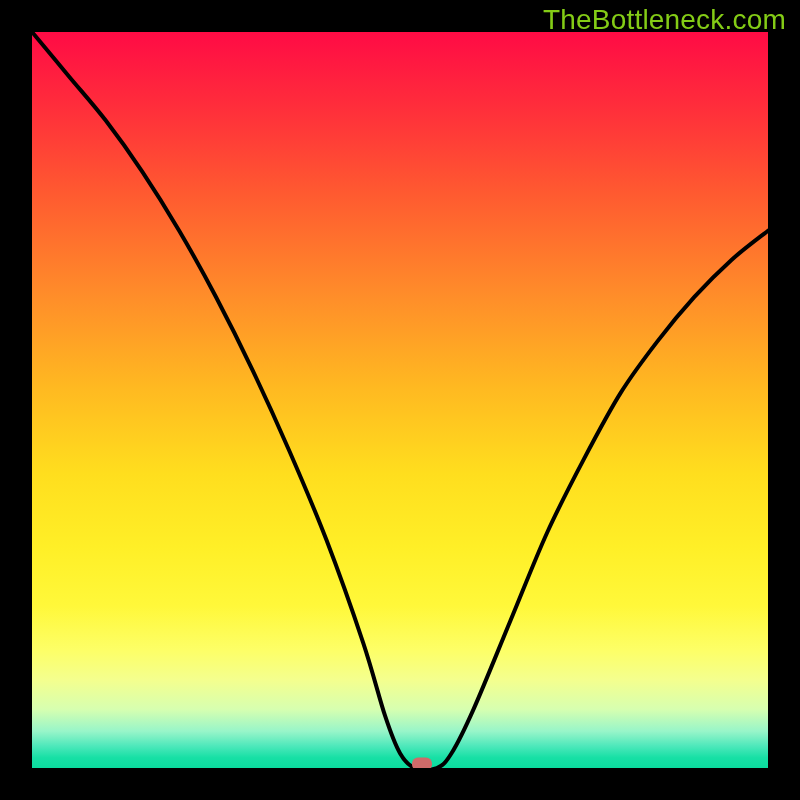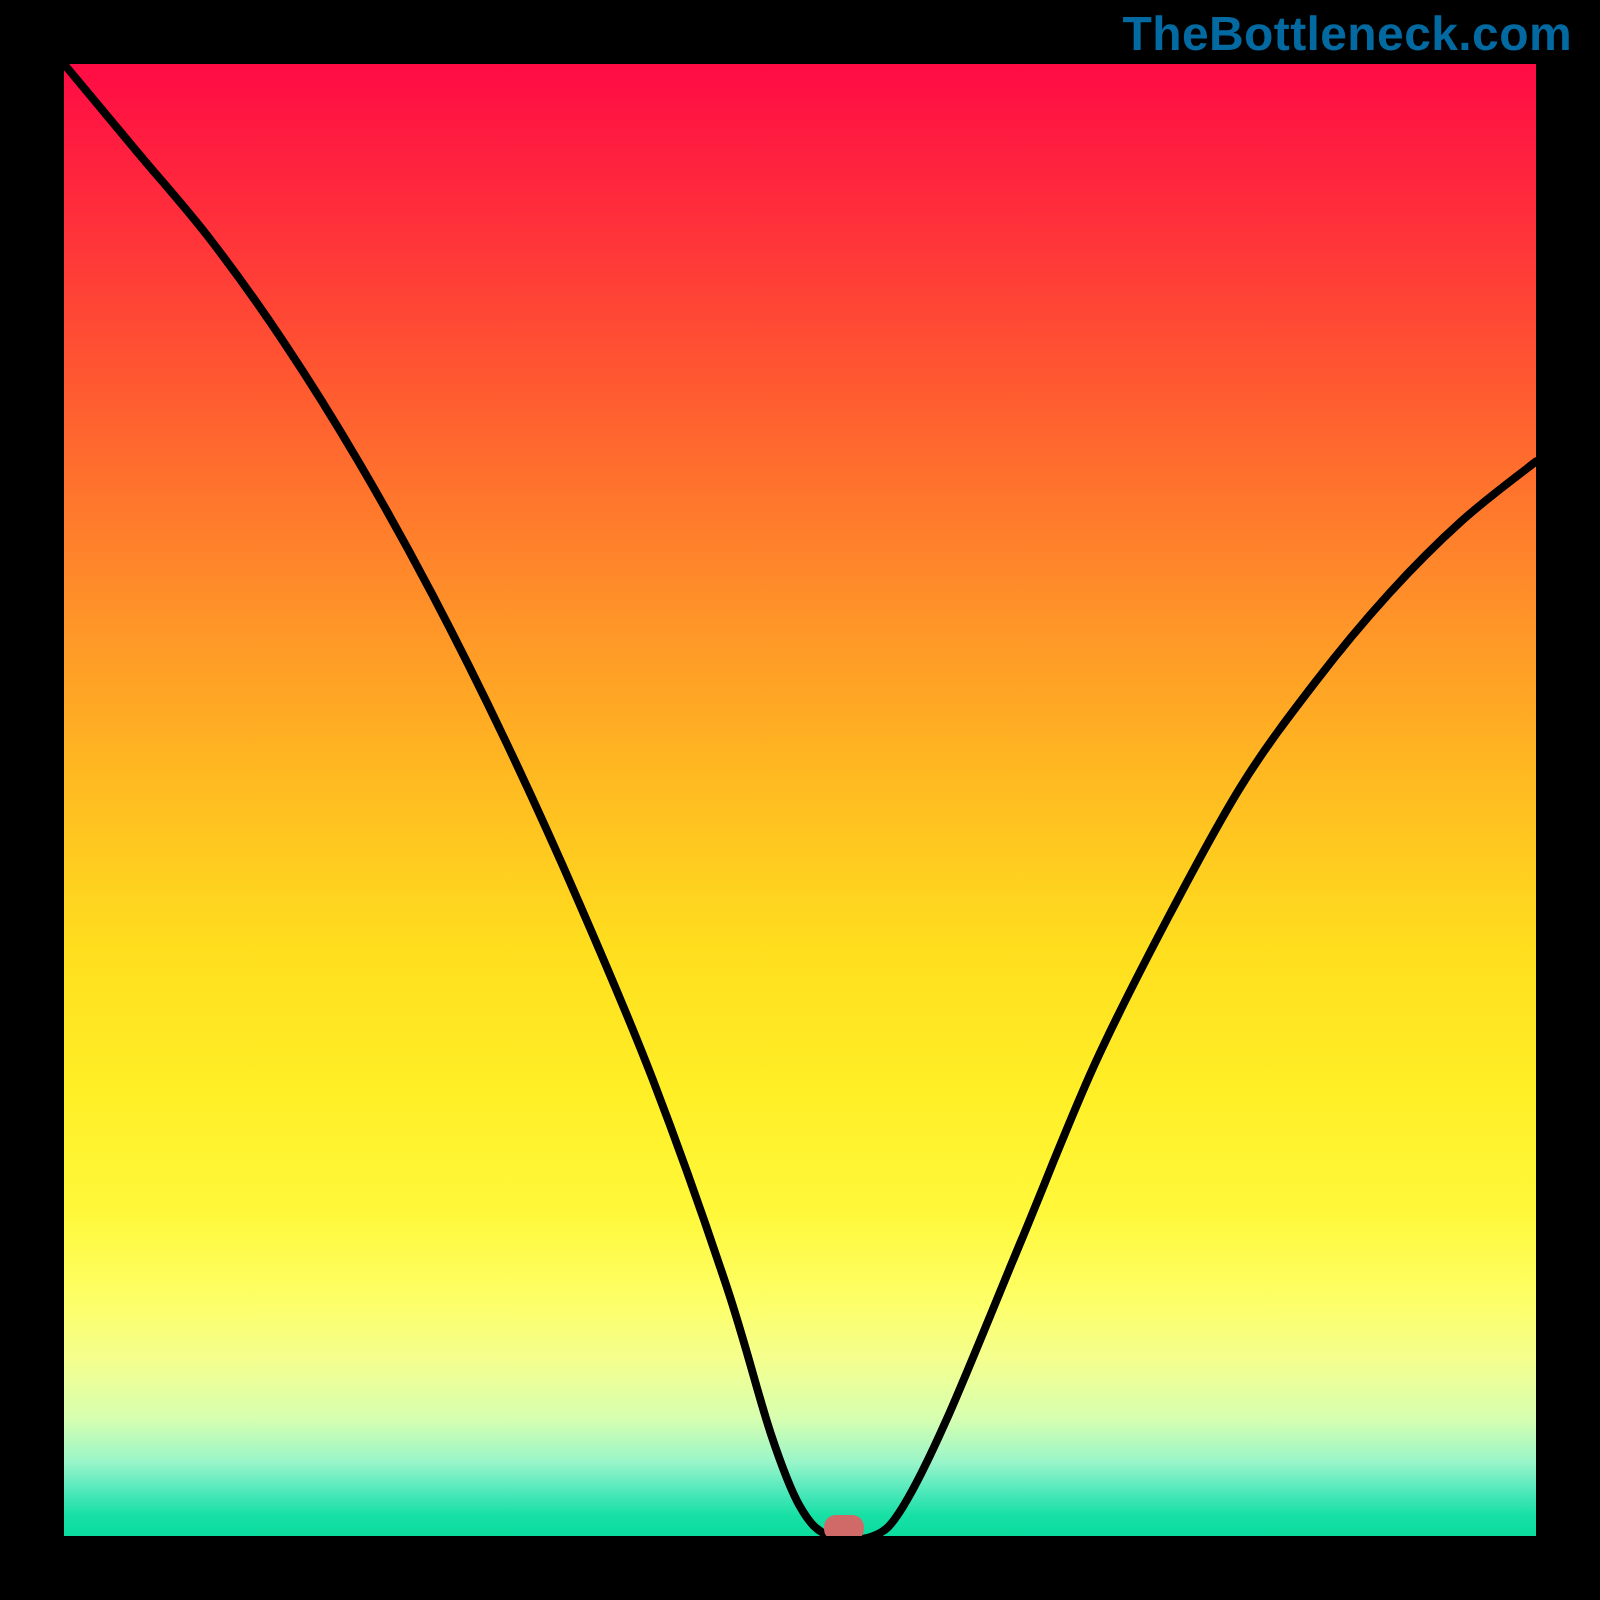--- a/index.html
+++ b/index.html
@@ -14,23 +14,23 @@
     position: relative;
     width: 800px;
     height: 800px;
     background: #000;
   }
   .watermark {
     position: absolute;
     top: 4px;
     right: 14px;
     font-family: Arial, Helvetica, sans-serif;
-    font-size: 24px;
-    font-weight: 700;
-    color: #0369a1;
+    font-size: 28px;
+    font-weight: 400;
+    color: #84cc16;
     letter-spacing: 0.2px;
     z-index: 10;
   }
   .plot-area {
     position: absolute;
     left: 32px;
     top: 32px;
     width: 736px;
     height: 736px;
     overflow: hidden;

